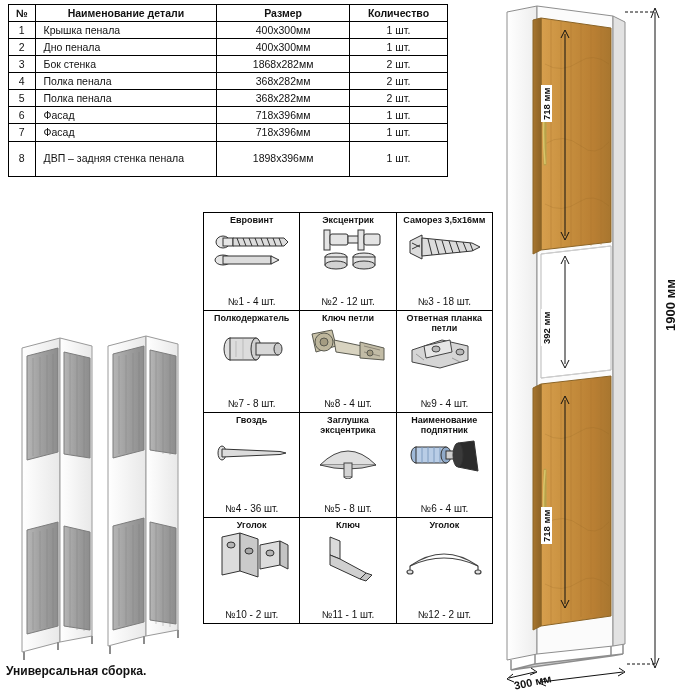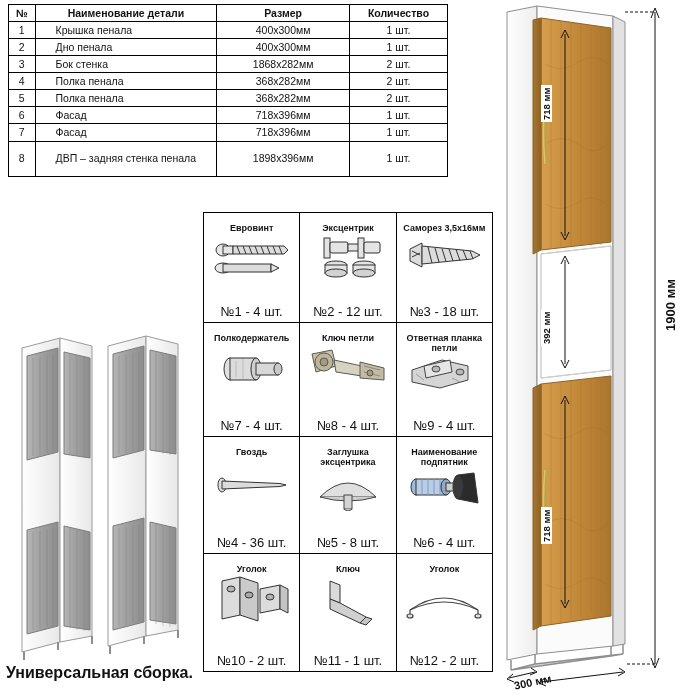--- a/index.html
+++ b/index.html
@@ -17,21 +17,21 @@
     border-collapse:collapse;
     font-size:10.5px;
   }
   #parts-table th,#parts-table td{
     border:1px solid #000;
     padding:2px 3px;
     text-align:center;
     line-height:1.15;
   }
   #parts-table th{font-weight:bold;font-size:10.5px;}
-  #parts-table td.name{text-align:left;padding-left:20px;}
+  #parts-table td.name{text-align:left;padding-left:8px;}
   #parts-table col.c0{width:26px;}
   #parts-table col.c1{width:178px;}
   #parts-table col.c2{width:130px;}
   #parts-table col.c3{width:96px;}
 
   
   #hardware{
     position:absolute;left:203px;top:212px;width:290px;
     border-collapse:collapse;
   }
@@ -40,29 +40,29 @@
     width:96px;height:96px;
     vertical-align:top;
     padding:0;
   }
   .hw{
     width:100%;height:100%;
     display:flex;flex-direction:column;align-items:center;
     justify-content:space-between;
     box-sizing:border-box;padding:3px 2px 3px 2px;
   }
-  .hw-title{font-size:9px;font-weight:bold;text-align:center;line-height:1.1;margin-top:8px;}
+  .hw-title{font-size:9px;font-weight:bold;text-align:center;line-height:1.1;}
   .hw-art{flex:1;display:flex;align-items:center;justify-content:center;width:100%;}
-  .hw-qty{font-size:13px;text-align:center;margin-top:24px;}
+  .hw-qty{font-size:10px;text-align:center;margin-top:24px;}
 
   
   #assembly{position:absolute;left:8px;top:330px;width:190px;height:330px;}
   .cap{
     position:absolute;left:6px;top:664px;
-    font-size:16px;font-weight:bold;
+    font-size:12px;font-weight:bold;
   }
 
   
   #cabinet{position:absolute;left:495px;top:4px;width:200px;height:690px;}
   .dimtxt-v{font-size:9.5px;font-weight:bold;}
   .big-dim{font-size:13px;font-weight:bold;}
   .ft{font-size:11px;font-weight:bold;}
 </style>
 </head>
 <body>
@@ -205,21 +205,21 @@
             <g stroke="#333" fill="#e0e0e0" stroke-width="1">
               <ellipse cx="20" cy="20" rx="6" ry="11"></ellipse>
               <rect x="20" y="9" width="26" height="22" fill="#dcdcdc"></rect>
               <ellipse cx="46" cy="20" rx="5" ry="11" fill="#d0d0d0"></ellipse>
               <rect x="46" y="14" width="22" height="12" fill="#d8d8d8"></rect>
               <ellipse cx="68" cy="20" rx="4" ry="6" fill="#c8c8c8"></ellipse>
               <path d="M26 12 l0 16 M33 10 l0 20" fill="none" stroke="#bbb"></path>
             </g>
           </svg>
         </div>
-        <div class="hw-qty">№7 - 4 шт.</div>
+        <div class="hw-qty">№7 - 8 шт.</div>
       </div>
     </td>
     <td>
       <div class="hw">
         <div class="hw-title">Ключ петли</div>
         <div class="hw-art">
           <svg width="84" height="46" viewBox="0 0 84 46">
             <g stroke="#5a5a50" fill="#cfc9b5" stroke-width="1">
               <path d="M6 8 L26 4 L30 20 L10 26 Z" fill="#c9c2a8"></path>
               <ellipse cx="18" cy="16" rx="9" ry="9" fill="#bdb69c"></ellipse>

